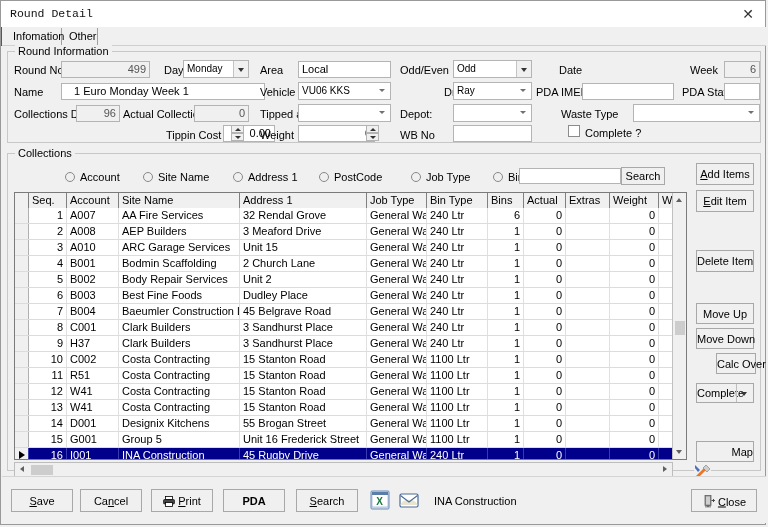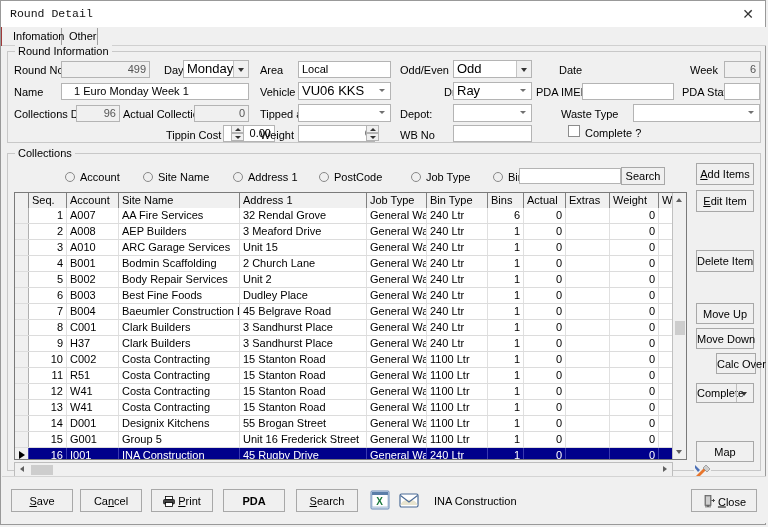--- a/index.html
+++ b/index.html
@@ -56,21 +56,21 @@
     padding:0 3px;line-height:15px;height:17px;overflow:hidden;white-space:nowrap;
   }
   .fld.ro{background:#f0f0f0;color:#555;}
   .fld.right{text-align:right;}
   
   .combo{
     position:absolute;box-sizing:border-box;height:18px;
     border:1px solid #b4b4b4;background:#fff;
   }
   .combo .txt{
-    position:absolute;left:3px;top:1px;font-size:13px;line-height:14px;color:#000;
+    position:absolute;left:3px;top:1px;font-size:10px;line-height:14px;color:#000;
     white-space:nowrap;overflow:hidden;
   }
   .combo .arrow{
     position:absolute;right:0;top:0;width:15px;height:100%;
     background:#f0f0f0;border-left:1px solid #c4c4c4;box-sizing:border-box;
   }
   .combo .arrow:after{
     content:"";position:absolute;left:4px;top:7px;
     border-left:3.5px solid transparent;border-right:3.5px solid transparent;
     border-top:4px solid #333;
@@ -242,21 +242,21 @@
   <div class="lbl" style="left:399px;top:63px;">Odd/Even</div>
   <div class="combo" style="left:452px;top:59px;width:79px;">
     <div class="txt">Odd</div>
     <div class="arrow"></div>
   </div>
   <div class="lbl" style="left:558px;top:63px;">Date</div>
   <div class="lbl" style="left:689px;top:63px;">Week</div>
   <div class="fld ro right" style="left:723px;top:60px;width:36px;">6</div>
 
   <div class="lbl" style="left:13px;top:85px;">Name</div>
-  <div class="fld" style="left:60px;top:82px;width:188px;padding-left:12px;">1 Euro Monday Week 1</div>
+  <div class="fld" style="left:60px;top:82px;width:204px;padding-left:12px;">1 Euro Monday Week 1</div>
   <div class="lbl" style="left:259px;top:85px;">Vehicle</div>
   <div class="combo flat" style="left:297px;top:81px;width:93px;">
     <div class="txt">VU06 KKS</div>
     <div class="arrow"></div>
   </div>
   <div class="lbl" style="left:399px;top:85px;padding-left:44px;">Driver</div>
   <div class="combo flat" style="left:452px;top:81px;width:79px;">
     <div class="txt">Ray</div>
     <div class="arrow"></div>
   </div>
@@ -387,21 +387,21 @@
   <div class="btn" style="left:695px;top:327px;width:58px;height:21px;">
     <div class="inner"><span>Move Down</span></div>
   </div>
   <div class="btn" style="left:715px;top:352px;width:40px;height:21px;">
     <div class="inner"><span>Calc Over</span></div>
   </div>
   <div class="splitbtn" style="left:695px;top:382px;width:58px;">
     <div class="main">Complete</div>
     <div class="drop"></div>
   </div>
-  <div class="btn" style="left:695px;top:440px;width:58px;height:21px;">
+  <div class="btn" style="left:695px;top:440px;width:58px;height:21px;text-align:right;">
     <div class="inner"><span>Map</span></div>
   </div>
 
   <div style="position:absolute;left:693px;top:462px;width:17px;height:16px;">
     <svg width="17" height="16" viewBox="0 0 17 16">
       <rect x="0" y="0" width="17" height="16" fill="#f0f0f0"></rect>
       <path d="M2 13 L11 4 L13 6 L4 15 Z" fill="#e8762c"></path>
       <path d="M12 2 L16 6 L13 9 L9 5 Z" fill="#cfcfcf" stroke="#777" stroke-width="0.6"></path>
       <path d="M1 2 L6 7 L4 9 L1 5 Z" fill="#4a6fb5"></path>
     </svg>

